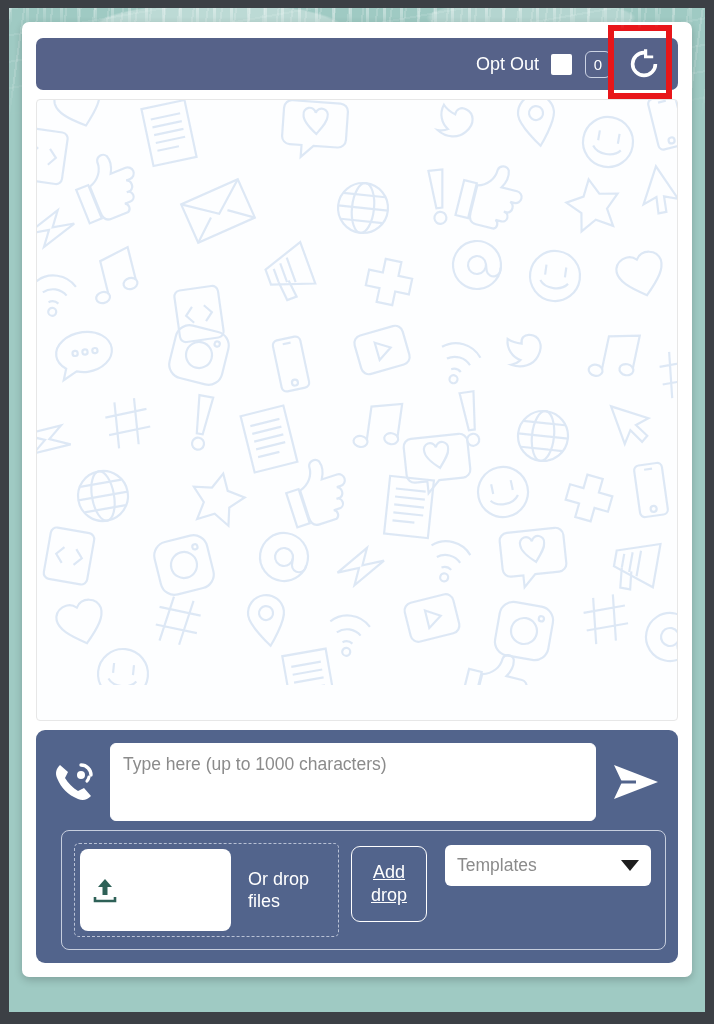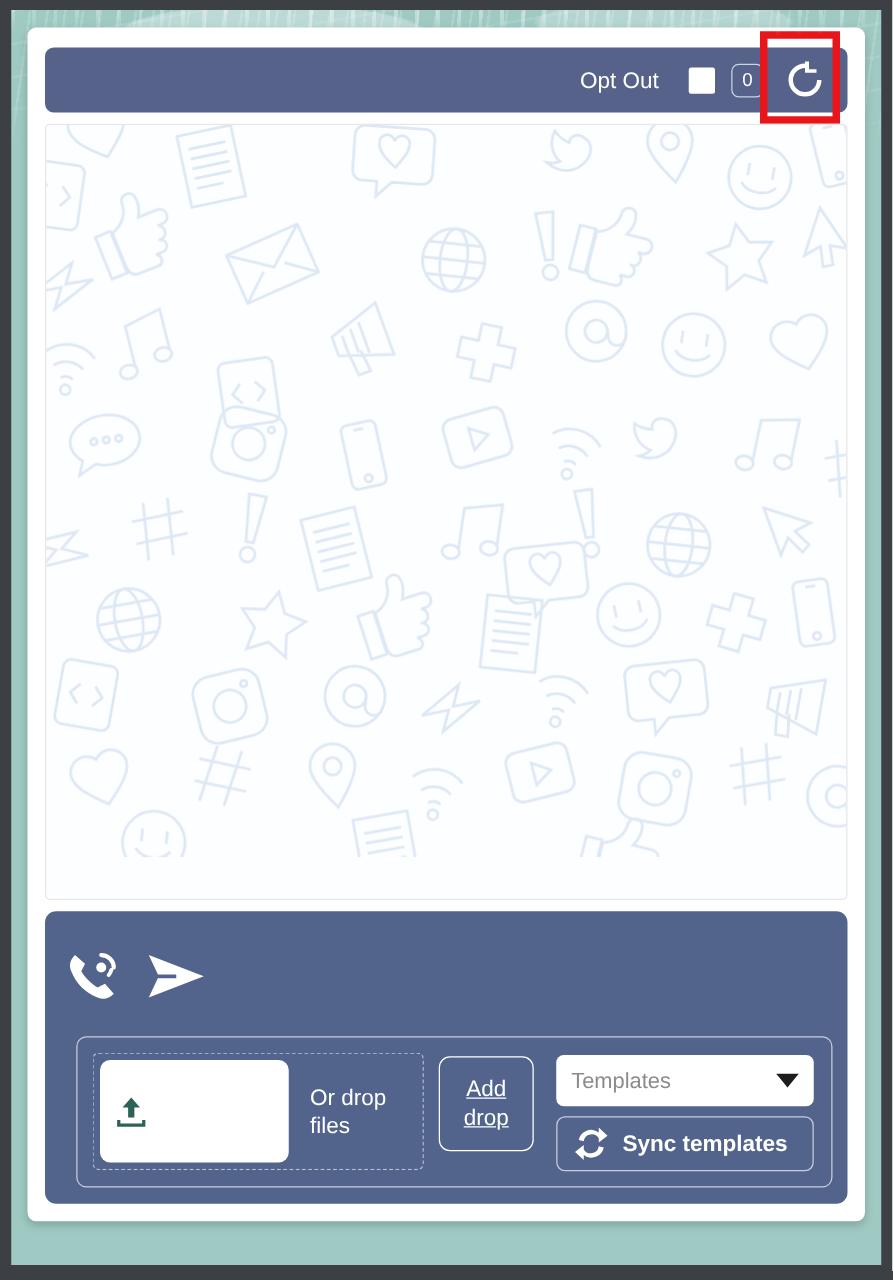--- a/index.html
+++ b/index.html
@@ -86,21 +86,21 @@
   }
   #header-right {
     margin-left: auto;
     display: flex;
     align-items: center;
     gap: 13px;
   }
   .opt-out-wrap {
     display: flex;
     align-items: flex-end;
-    gap: 24px;
+    gap: 12px;
   }
   #opt-out-label {
     color: #ffffff;
     font-size: 18px;
   }
   #opt-out-checkbox {
     width: 21px;
     height: 21px;
     background: #ffffff;
     border-radius: 2px;
@@ -536,20 +536,21 @@
         <div id="composer-row">
           <div id="phone-icon">
             <svg width="46" height="46" viewBox="0 0 46 46">
               <path d="M9 6 C5 10 4 14 6 19 C10 29 17 36 27 40 C32 42 36 41 40 37 L33 29 L27 32 C22 29 17 24 14 19 L17 13 Z" fill="#ffffff"></path>
               <circle cx="30" cy="16" r="4" fill="#ffffff"></circle>
               <path d="M30 6 A10 10 0 0 1 40 16" fill="none" stroke="#ffffff" stroke-width="3.4" stroke-linecap="round"></path>
               <path d="M36 22 A8 8 0 0 0 38 18" fill="none" stroke="#ffffff" stroke-width="3.2" stroke-linecap="round"></path>
             </svg>
           </div>
 
+          <textarea id="message-input" placeholder="Type here (up to 1000 characters)" style=""></textarea>
 
           <div id="send-button">
             <svg width="52" height="46" viewBox="0 0 52 46">
               <path d="M4 6 L48 23 L4 40 L12 23 Z" fill="#ffffff"></path>
               <path d="M4 23 L26 23" stroke="#52648c" stroke-width="3"></path>
             </svg>
           </div>
         </div>
 
         <div id="attachments-panel">
@@ -571,27 +572,20 @@
             <span>Add</span>
             <span>drop</span>
           </div>
 
           <div id="templates-group">
             <div id="templates-select">
               <span id="templates-select-label">Templates</span>
               <span id="templates-caret"></span>
             </div>
 
-            <div id="sync-templates-button">
-              <svg width="30" height="30" viewBox="0 0 30 30">
-                <path d="M5 12 A10 10 0 0 1 21 6 L21 2 L28 8.5 L21 14 L21 10.5 A6.5 6.5 0 0 0 9 13 Z" fill="#ffffff"></path>
-                <path d="M25 18 A10 10 0 0 1 9 24 L9 28 L2 21.5 L9 16 L9 19.5 A6.5 6.5 0 0 0 21 17 Z" fill="#ffffff"></path>
-              </svg>
-              <span id="sync-templates-label">Sync templates</span>
-            </div>
           </div>
 
         </div>
       </div>
 
     </div>
   </div>
 </div>
 
 </body></html>

